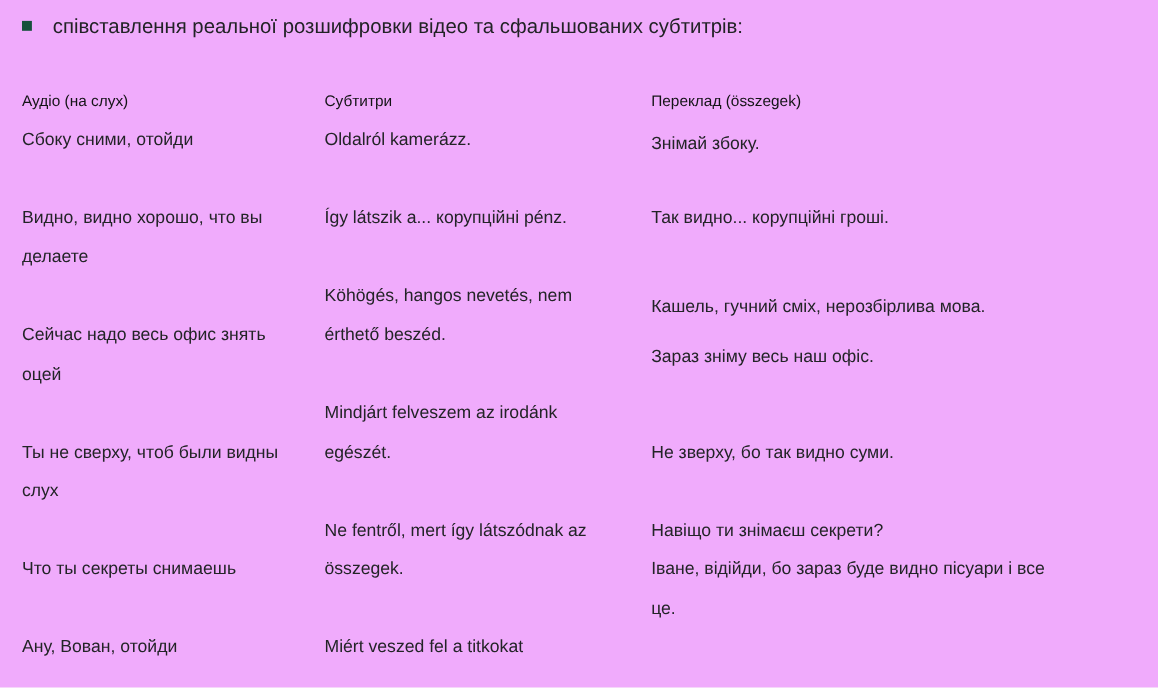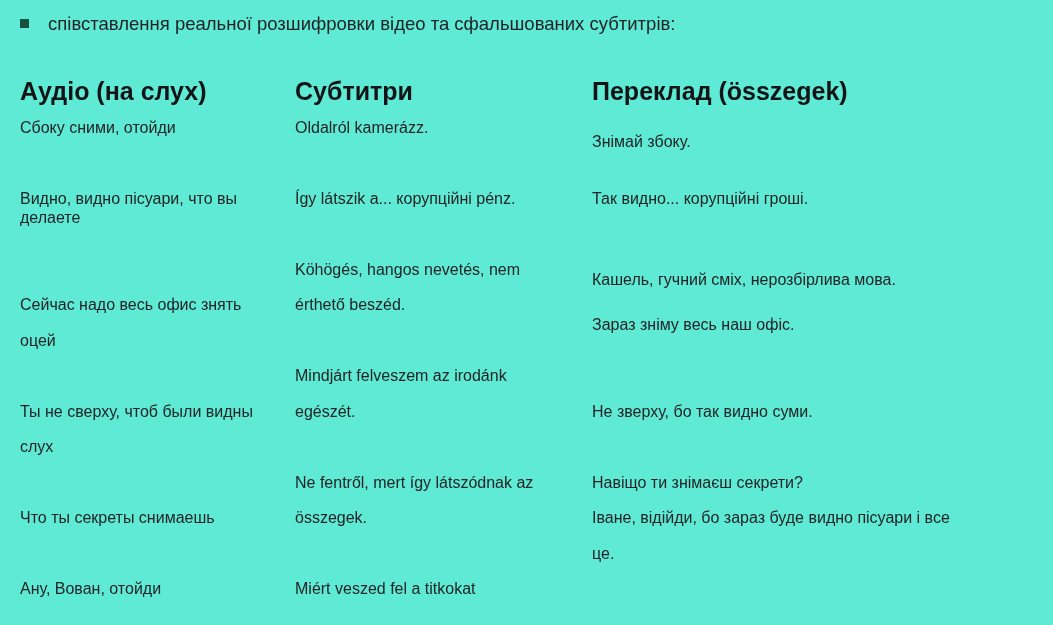--- a/index.html
+++ b/index.html
@@ -39,50 +39,50 @@
   }
   .col {
     position: absolute;
     top: 74px;
     height: 545px;
   }
   .hdr {
     position: absolute;
     top: 0;
     left: 0;
-    font-size: 25px;
-    font-weight: bold;
+    font-size: 14px;
+    font-weight: normal;
     line-height: 35.5px;
     white-space: nowrap;
     color: #141416;
   }
   .ln {
     position: absolute;
     left: 0;
     font-size: 16px;
     line-height: 35.5px;
     white-space: nowrap;
     color: #232427;
   }
 </style>
 </head>
 <body>
 
-<div class="page" style="background: #5eead4;">
+<div class="page" style="background: #f0abfc;">
 
   <div class="bullet-row">
     <span class="bullet-marker" style="background: rgb(23, 80, 60);"></span>
     <span class="bullet-text">співставлення реальної розшифровки відео та сфальшованих субтитрів:</span>
   </div>
 
   <div class="col" style="left:20px;">
     <div class="hdr">Аудіо (на слух)</div>
     <div class="ln" style="top:35.5px">Сбоку сними, отойди</div>
-    <div class="ln" style="top:106.5px">Видно, видно пісуари, что вы</div>
-    <div class="ln" style="top:126px">делаете</div>
+    <div class="ln" style="top:106.5px">Видно, видно хорошо, что вы</div>
+    <div class="ln" style="top:142px">делаете</div>
     <div class="ln" style="top:213px">Сейчас надо весь офис знять</div>
     <div class="ln" style="top:248.5px">оцей</div>
     <div class="ln" style="top:319.5px">Ты не сверху, чтоб были видны</div>
     <div class="ln" style="top:355px">слух</div>
     <div class="ln" style="top:426px">Что ты секреты снимаешь</div>
     <div class="ln" style="top:497px">Ану, Вован, отойди</div>
   </div>
 
   <div class="col" style="left:295px;">
     <div class="hdr">Субтитри</div>
@@ -92,21 +92,21 @@
     <div class="ln" style="top:213px">érthető beszéd.</div>
     <div class="ln" style="top:284px">Mindjárt felveszem az irodánk</div>
     <div class="ln" style="top:319.5px">egészét.</div>
     <div class="ln" style="top:390.5px">Ne fentről, mert így látszódnak az</div>
     <div class="ln" style="top:426px">összegek.</div>
     <div class="ln" style="top:497px">Miért veszed fel a titkokat</div>
   </div>
 
   <div class="col" style="left:592px;">
     <div class="hdr">Переклад (összegek)</div>
-    <div class="ln" style="top:50px">Знімай збоку.</div>
+    <div class="ln" style="top:39px">Знімай збоку.</div>
     <div class="ln" style="top:106.5px">Так видно... корупційні гроші.</div>
     <div class="ln" style="top:188px">Кашель, гучний сміх, нерозбірлива мова.</div>
     <div class="ln" style="top:233px">Зараз зніму весь наш офіс.</div>
     <div class="ln" style="top:319.5px">Не зверху, бо так видно суми.</div>
     <div class="ln" style="top:390.5px">Навіщо ти знімаєш секрети?</div>
     <div class="ln" style="top:426px">Іване, відійди, бо зараз буде видно пісуари і все</div>
     <div class="ln" style="top:461.5px">це.</div>
   </div>
 
 </div>

